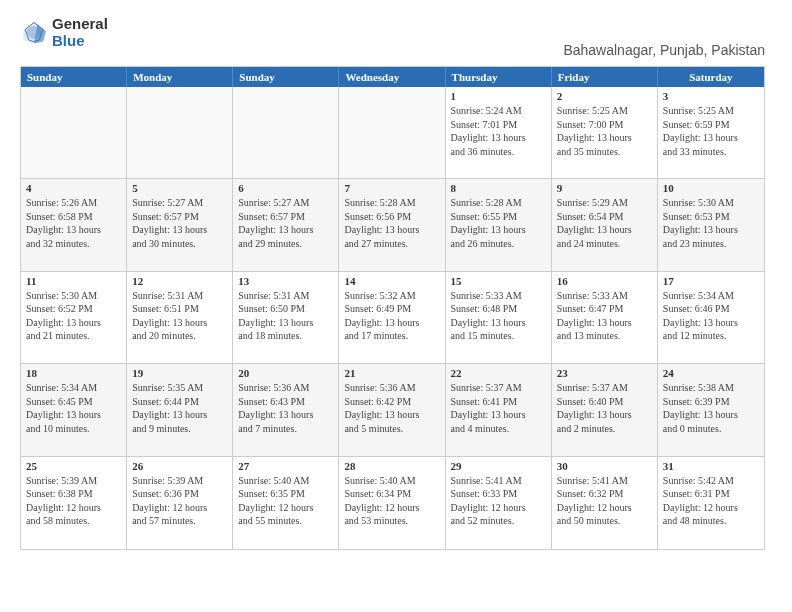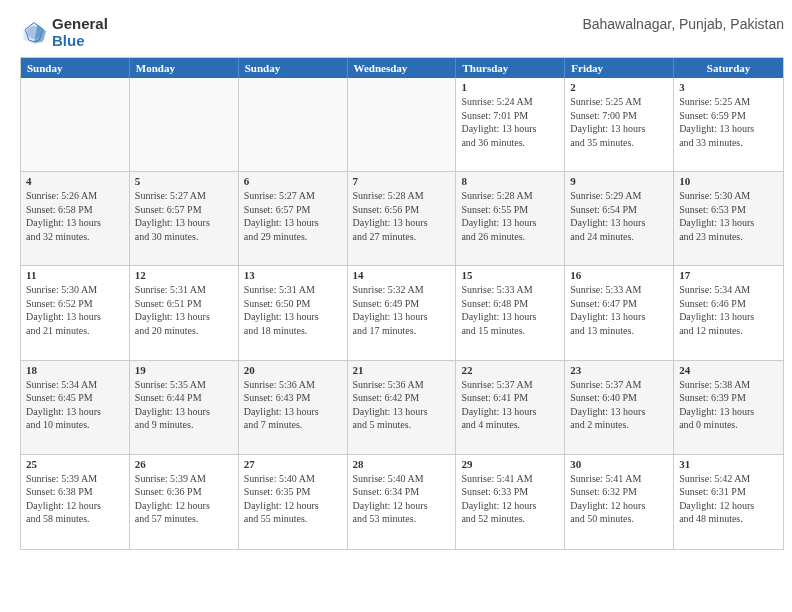--- a/index.html
+++ b/index.html
@@ -6,21 +6,21 @@
     body {
       font-family: Arial, sans-serif;
       background: #fff;
       width: 792px;
       height: 612px;
       overflow: hidden;
     }
     .page {
       width: 792px;
       height: 562px;
-      padding: 16px 8px 12px 20px;
+      padding: 16px 27px 12px 20px;
       display: flex;
       flex-direction: column;
     }
     .header {
       display: flex;
       justify-content: space-between;
       align-items: flex-start;
       margin-bottom: 8px;
     }
     .logo {
@@ -52,20 +52,21 @@
     }
     .main-title {
       font-size: 32px;
       font-weight: bold;
       color: #333;
       line-height: 1.1;
     }
     .subtitle {
       font-size: 14px;
       color: #555;
+      margin-top: 26px;
     }
     .calendar {
       flex: 1;
       display: flex;
       flex-direction: column;
       border: 1px solid #ccc;
       font-family: Liberation Serif, serif;
     }
     .cal-header {
       display: grid;

